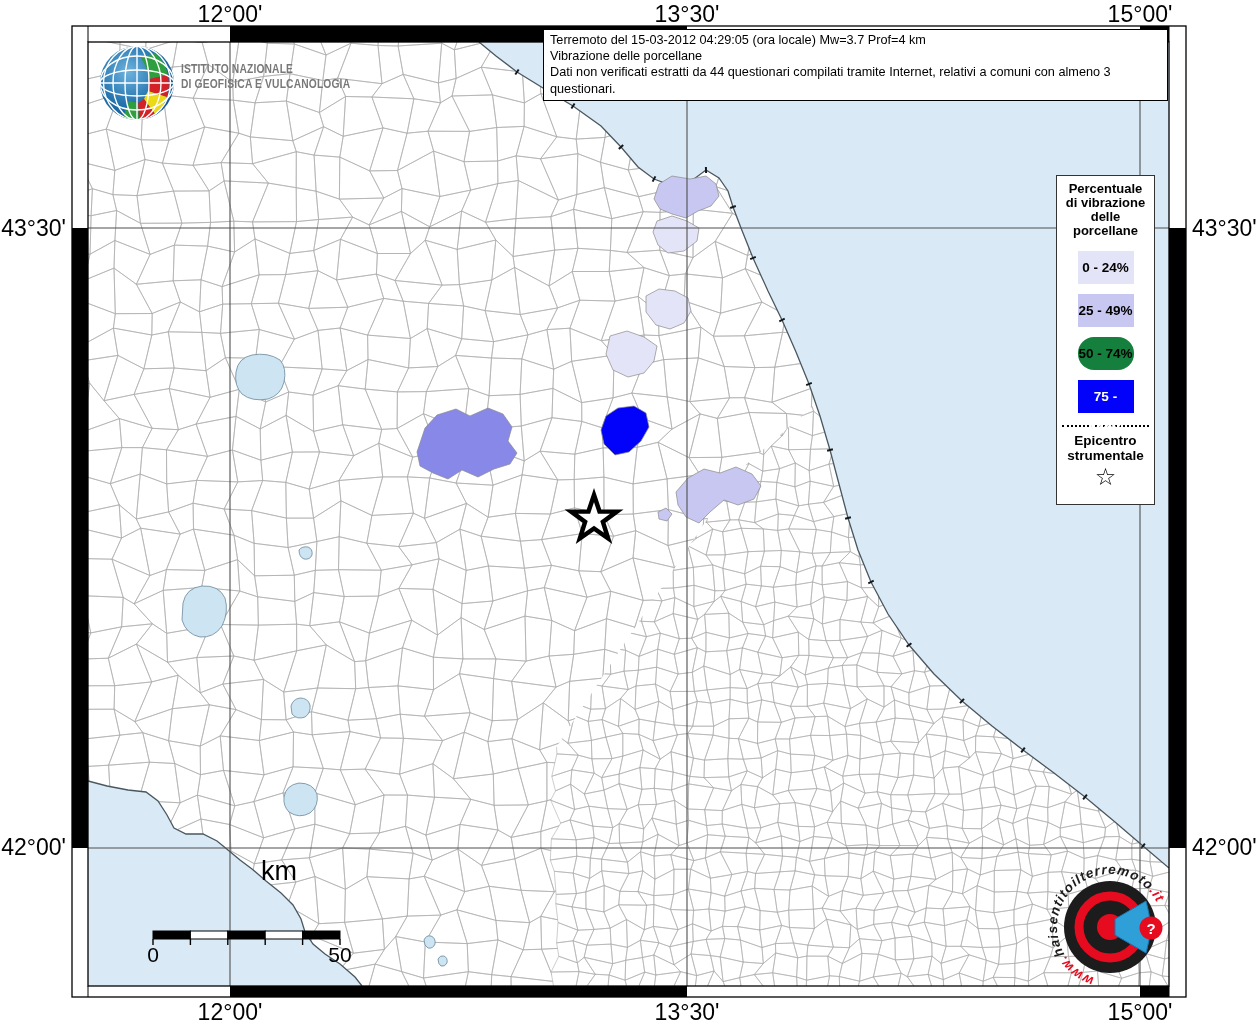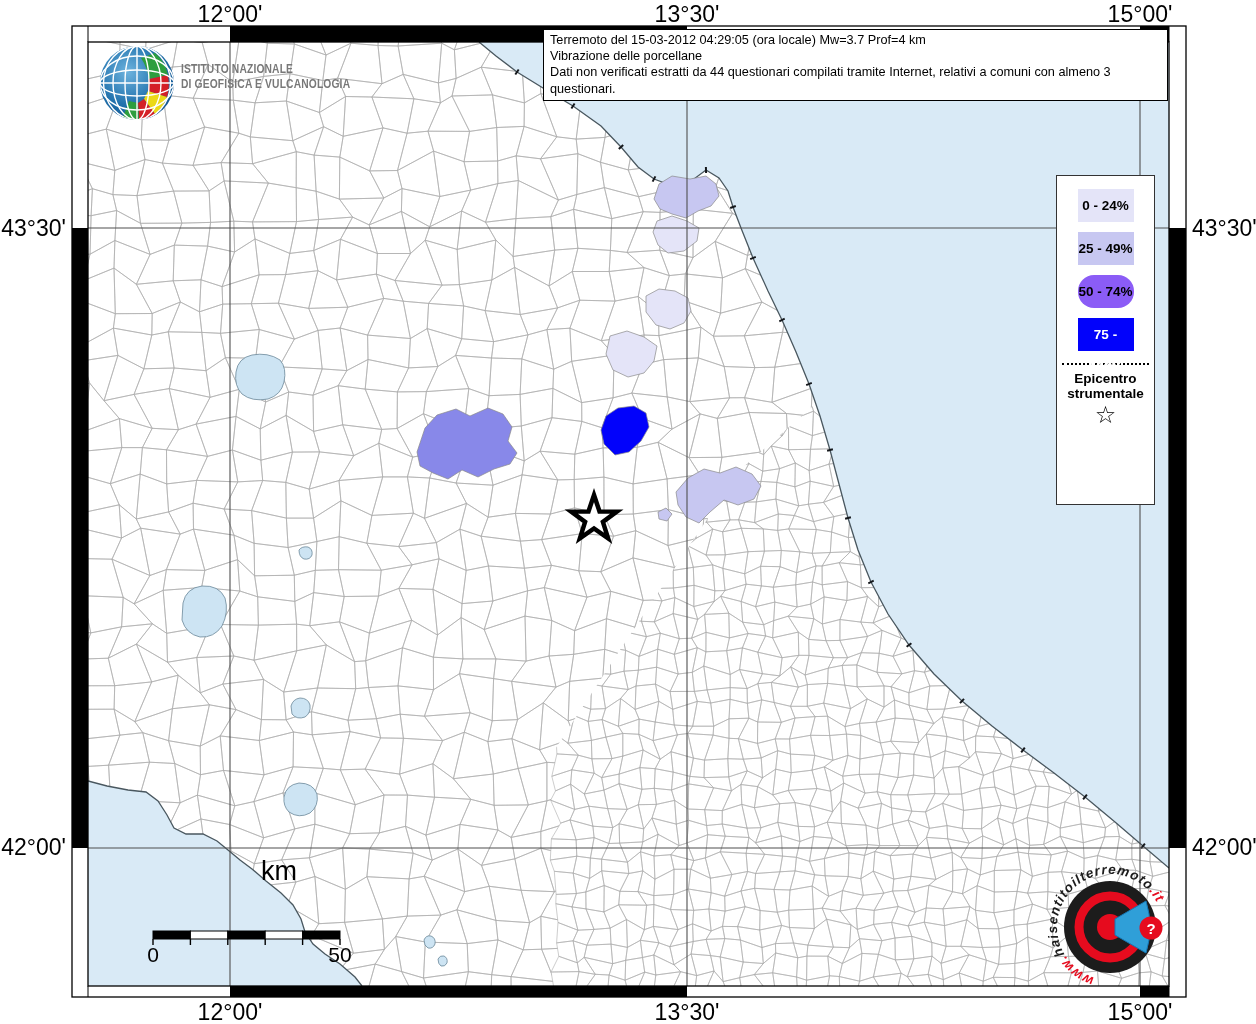--- a/index.html
+++ b/index.html
@@ -179,23 +179,29 @@
     <div>DI GEOFISICA E VULCANOLOGIA</div>
   </div>
 
   <div id="info-box" class="ovl">
     <div>Terremoto del 15-03-2012 04:29:05 (ora locale) Mw=3.7 Prof=4 km</div>
     <div>Vibrazione delle porcellane</div>
     <div>Dati non verificati estratti da 44 questionari compilati tramite Internet, relativi a comuni con almeno 3 questionari.</div>
   </div>
 
   <div id="legend-box" class="ovl">
+    <div class="legend-title">
+      <div>Percentuale</div>
+      <div>di vibrazione</div>
+      <div>delle</div>
+      <div>porcellane</div>
+    </div>
     <div class="swatch first" style="background: rgb(228, 228, 248); color: rgb(0, 0, 0);">0 - 24%</div>
     <div class="swatch" style="background: rgb(199, 199, 241); color: rgb(0, 0, 0);">25 - 49%</div>
-    <div class="swatch" style="background: #8b5cf6; color: rgb(0, 0, 0); border-radius: 16px;">50 - 74%</div>
+    <div class="swatch" style="background: #15803d; color: rgb(0, 0, 0); border-radius: 16px;">50 - 74%</div>
     <div class="swatch" style="background: rgb(2, 2, 251); color: rgb(255, 255, 255);">75 - 100%</div>
     <div class="legend-sep"></div>
     <div class="legend-epi">
       <div>Epicentro</div>
       <div>strumentale</div>
     </div>
     <div class="legend-star">☆</div>
   </div>
 
   <div id="km-label" class="ovl">km</div>

